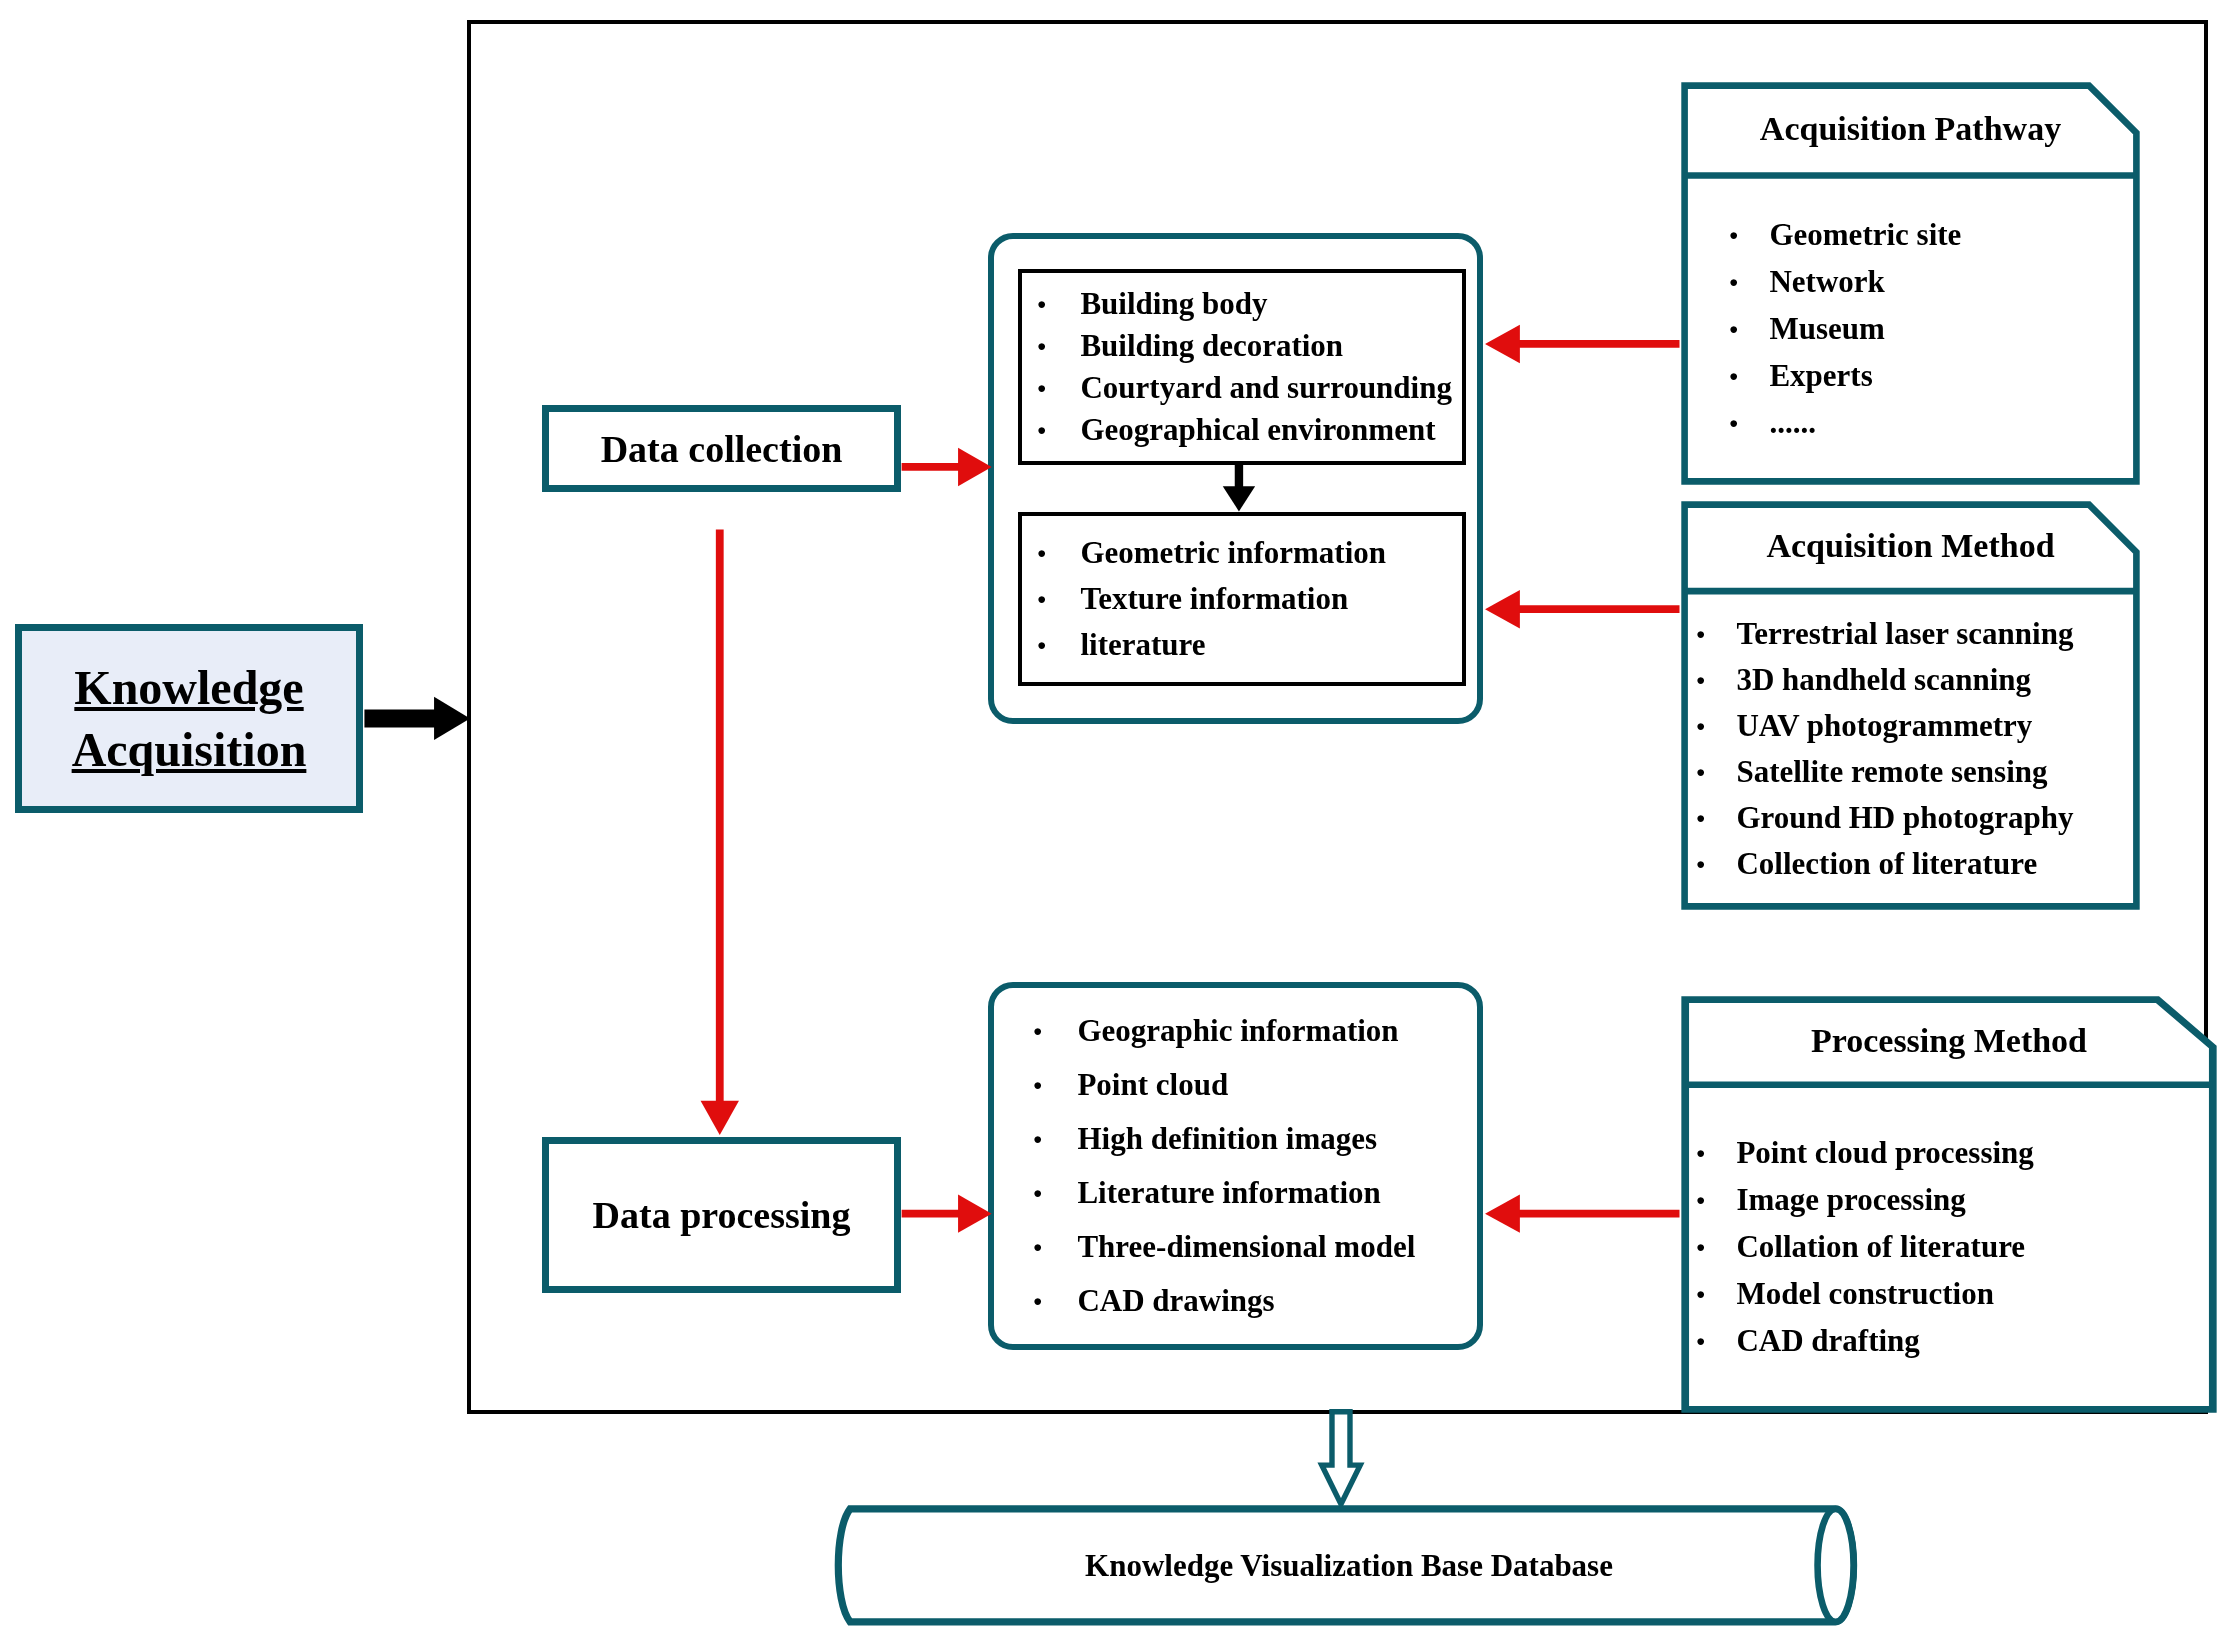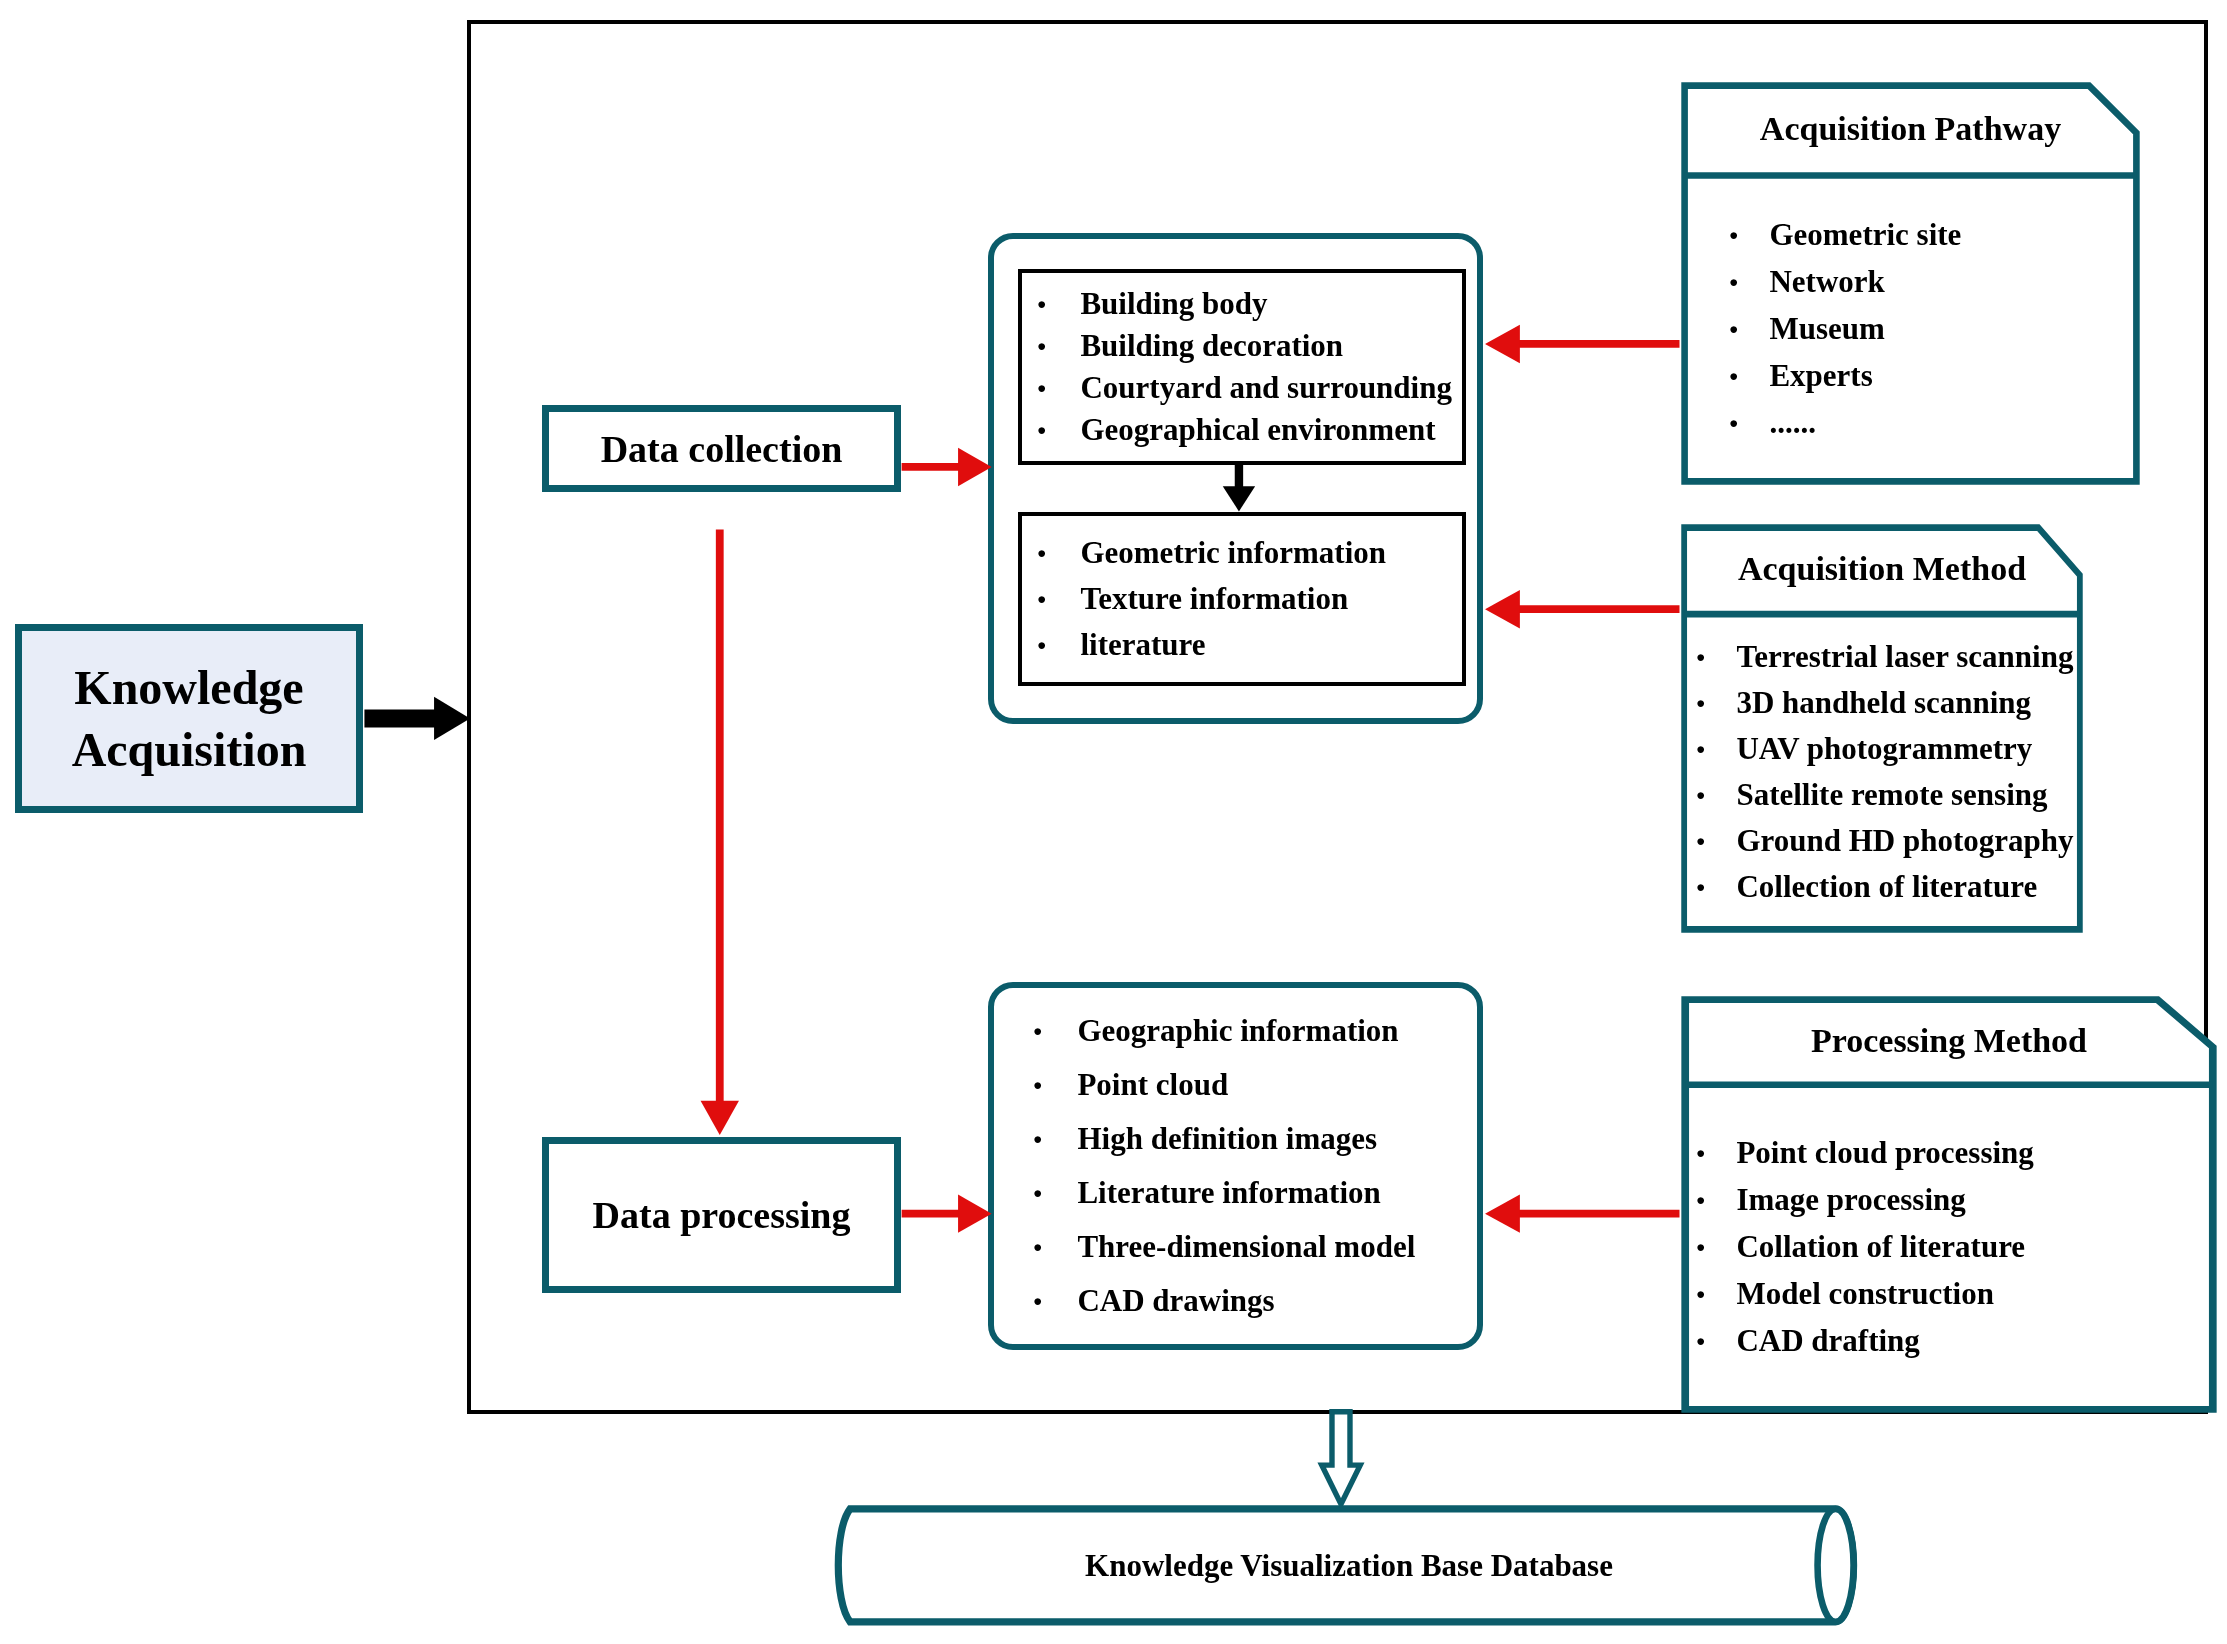--- a/index.html
+++ b/index.html
@@ -42,21 +42,21 @@
   
   .cyl-label{display:flex;align-items:center;justify-content:center;font-size:31px;z-index:6;}
 </style>
 </head>
 <body>
 
 <div class="stage">
 
   <div class="abs outer-frame" style="left:467px;top:20px;width:1741px;height:1394px;"></div>
 
-  <div class="abs src-box lbl-ka" style="left:15px;top:624px;width:348px;height:189px;">
+  <div class="abs src-box lbl-ka" style="left:15px;top:624px;width:348px;height:189px;text-decoration:underline;">
     <span>Knowledge Acquisition</span>
   </div>
 
   <div class="abs proc-box lbl-stage" style="left:542px;top:405px;width:359px;height:87px;">
     <span>Data collection</span>
   </div>
 
   <div class="abs proc-box lbl-stage" style="left:542px;top:1137px;width:359px;height:156px;">
     <span>Data processing</span>
   </div>
@@ -172,21 +172,21 @@
           </li>
 
           <li>
             <span class="blt">●</span>
             <span>......</span>
           </li>
         </ul>
     </div>
   </div>
 
-  <div class="abs note" style="left:1681px;top:524px;width:402px;height:409px;">
+  <div class="abs note" style="left:1681px;top:501px;width:459px;height:409px;">
     <svg viewBox="0 0 765 681" preserveAspectRatio="none">
       <path d="M6,6 H680 L759,85 V675 H6 Z" fill="#ffffff" stroke="#0b5c6a" stroke-width="11"></path>
       <line x1="6" y1="150" x2="759" y2="150" stroke="#0b5c6a" stroke-width="11"></line>
     </svg>
     <div class="note-header" style="height:90px;">Acquisition Method</div>
     <div class="note-body" style="top:92px;">
       <ul class="blist rows76 ind-note">
 
           <li>
             <span class="blt">●</span>

